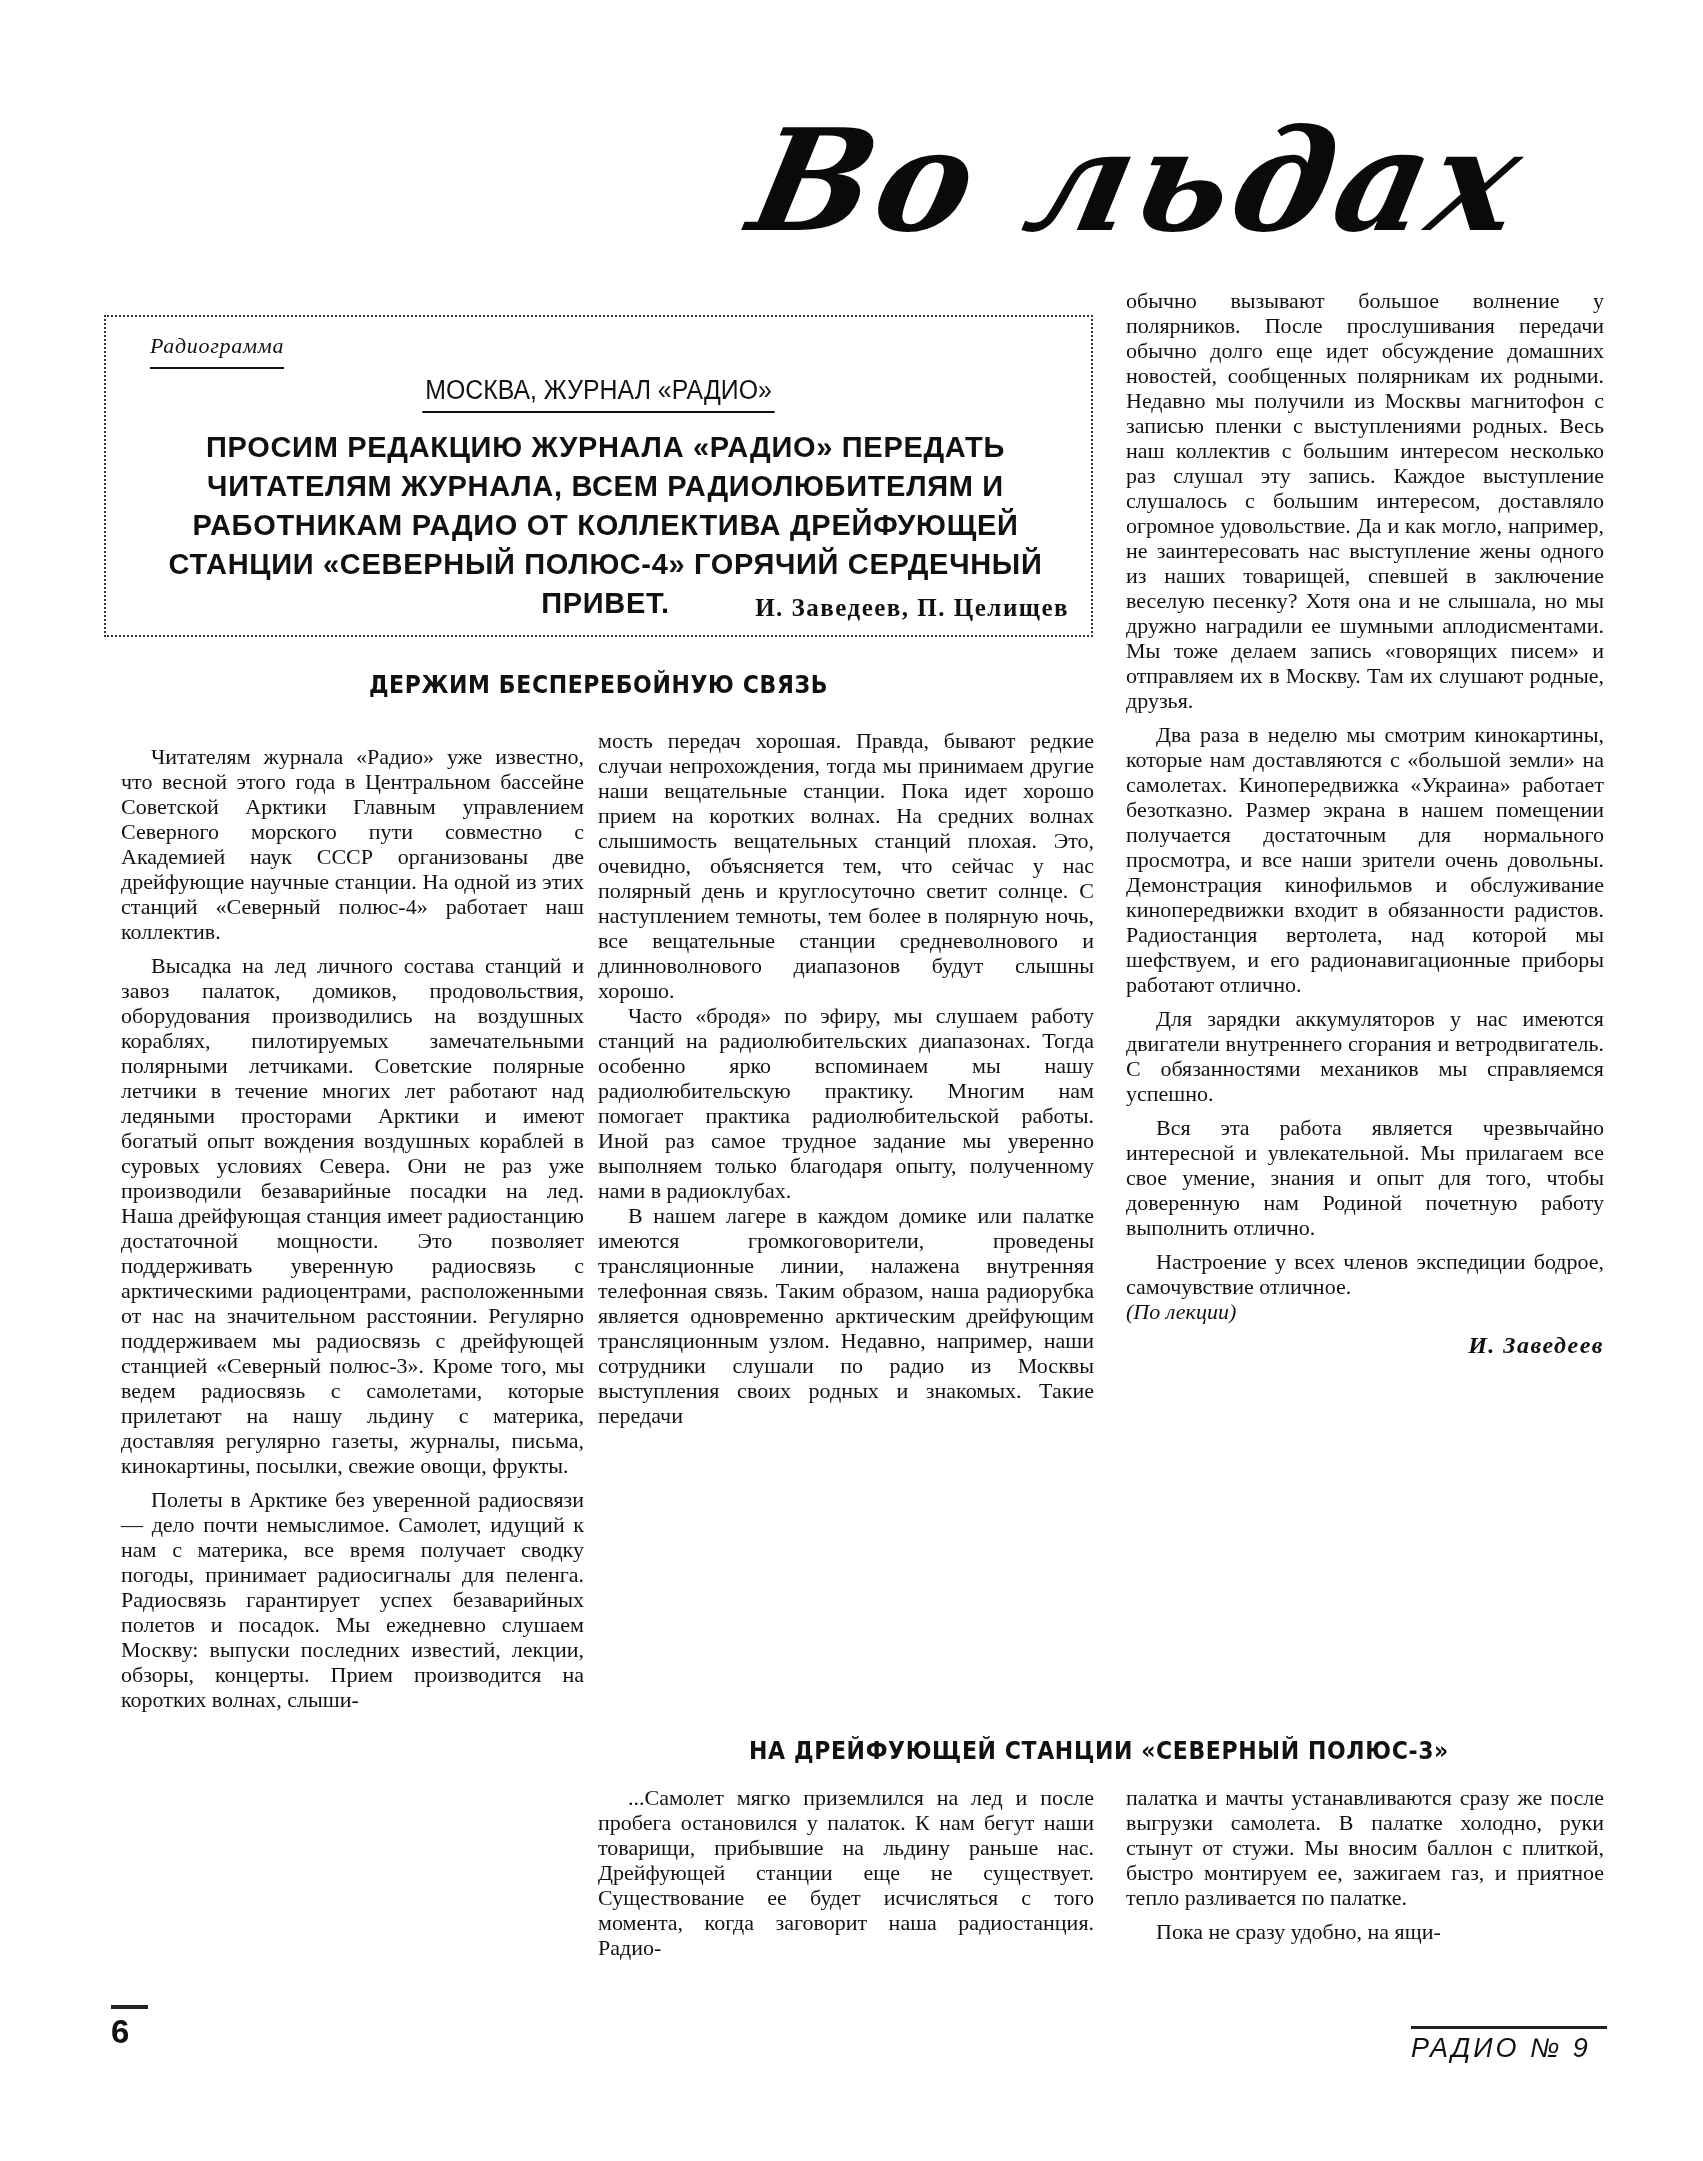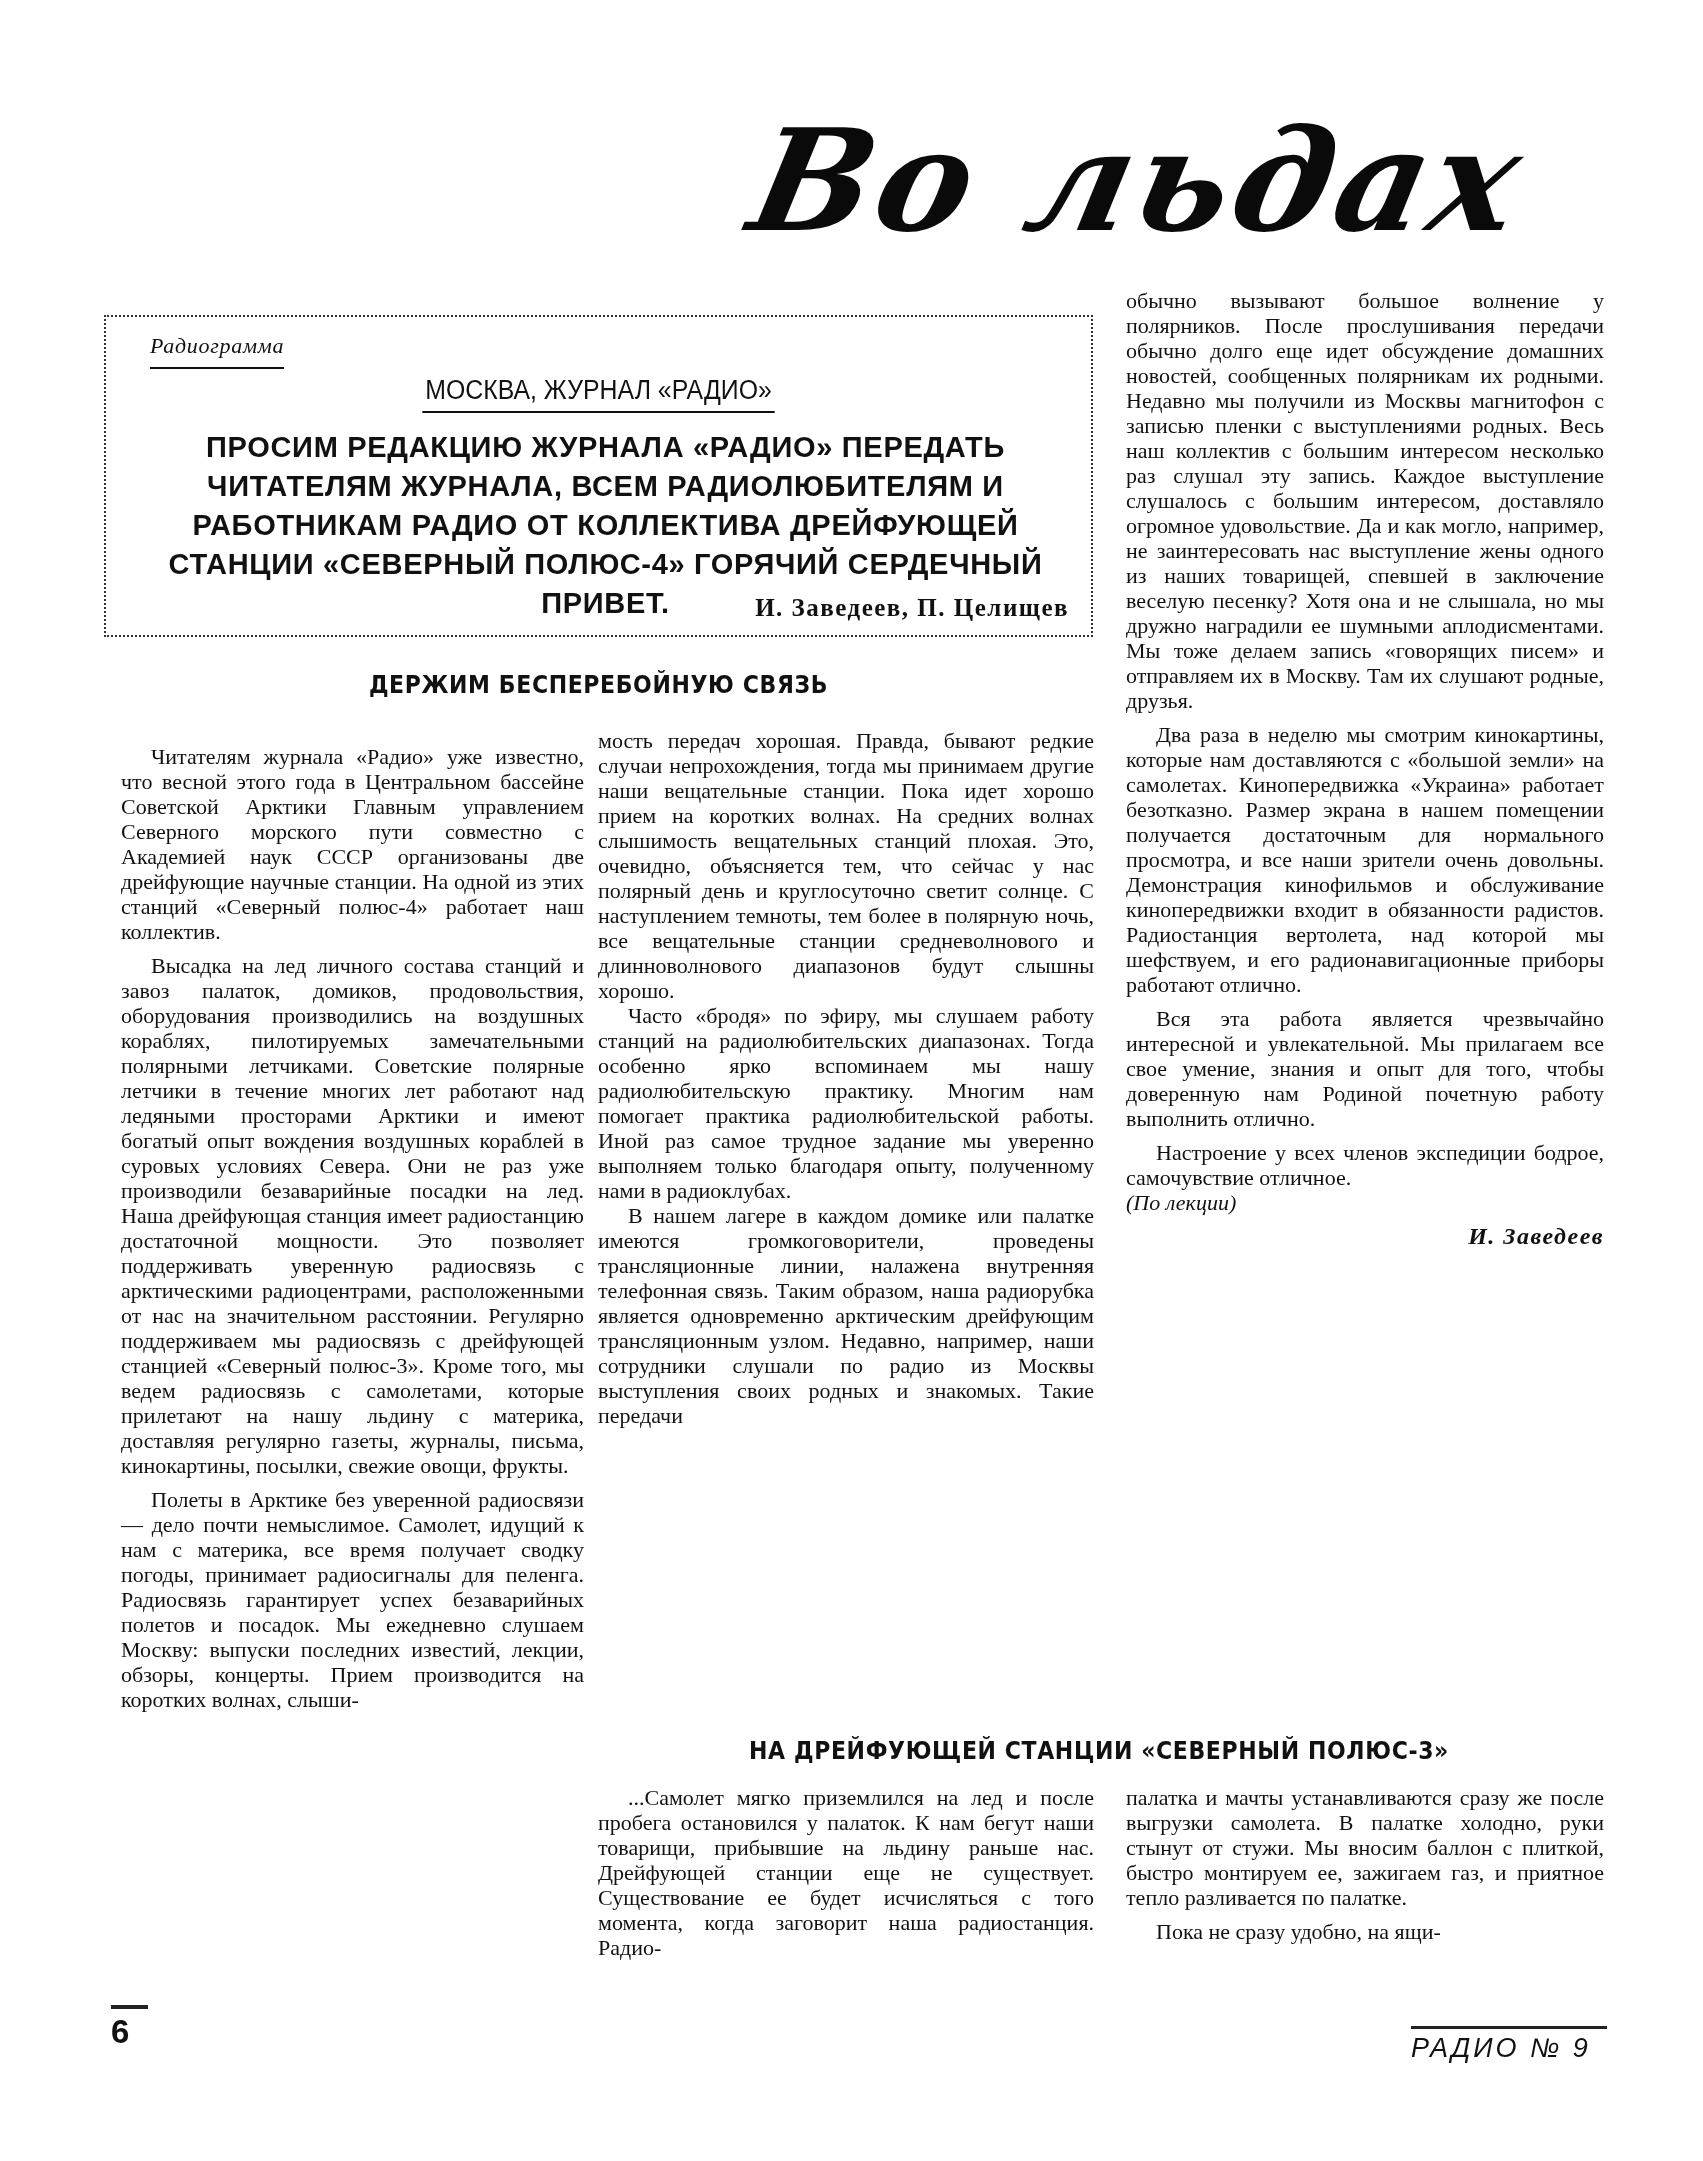--- a/index.html
+++ b/index.html
@@ -73,20 +73,21 @@
 
 <div class="abs col" style="left:598px; top:728px; width:496px;">
   <p class="noindent tight">мость передач хорошая. Правда, бывают редкие случаи непрохождения, тогда мы принимаем другие наши вещательные станции. Пока идет хорошо прием на коротких волнах. На средних волнах слышимость вещательных станций плохая. Это, очевидно, объясняется тем, что сейчас у нас полярный день и круглосуточно светит солнце. С наступлением темноты, тем более в полярную ночь, все вещательные станции средневолнового и длинноволнового диапазонов будут слышны хорошо.</p>
   <p class="tight">Часто «бродя» по эфиру, мы слушаем работу станций на радиолюбительских диапазонах. Тогда особенно ярко вспоминаем мы нашу радиолюбительскую практику. Многим нам помогает практика радиолюбительской работы. Иной раз самое трудное задание мы уверенно выполняем только благодаря опыту, полученному нами в радиоклубах.</p>
   <p class="tight">В нашем лагере в каждом домике или палатке имеются громкоговорители, проведены трансляционные линии, налажена внутренняя телефонная связь. Таким образом, наша радиорубка является одновременно арктическим дрейфующим трансляционным узлом. Недавно, например, наши сотрудники слушали по радио из Москвы выступления своих родных и знакомых. Такие передачи</p>
 </div>
 
 <div class="abs col" style="left:1126px; top:288px; width:478px;">
   <p class="noindent">обычно вызывают большое волнение у полярников. После прослушивания передачи обычно долго еще идет обсуждение домашних новостей, сообщенных полярникам их родными. Недавно мы получили из Москвы магнитофон с записью пленки с выступлениями родных. Весь наш коллектив с большим интересом несколько раз слушал эту запись. Каждое выступление слушалось с большим интересом, доставляло огромное удовольствие. Да и как могло, например, не заинтересовать нас выступление жены одного из наших товарищей, спевшей в заключение веселую песенку? Хотя она и не слышала, но мы дружно наградили ее шумными аплодисментами. Мы тоже делаем запись «говорящих писем» и отправляем их в Москву. Там их слушают родные, друзья.</p>
   <p>Два раза в неделю мы смотрим кинокартины, которые нам доставляются с «большой земли» на самолетах. Кинопередвижка «Украина» работает безотказно. Размер экрана в нашем помещении получается достаточным для нормального просмотра, и все наши зрители очень довольны. Демонстрация кинофильмов и обслуживание кинопередвижки входит в обязанности радистов. Радиостанция вертолета, над которой мы шефствуем, и его радионавигационные приборы работают отлично.</p>
+  <p>Для зарядки аккумуляторов у нас имеются двигатели внутреннего сгорания и ветродвигатель. С обязанностями механиков мы справляемся успешно.</p>
   <p>Вся эта работа является чрезвычайно интересной и увлекательной. Мы прилагаем все свое умение, знания и опыт для того, чтобы доверенную нам Родиной почетную работу выполнить отлично.</p>
   <p class="tight">Настроение у всех членов экспедиции бодрое, самочувствие отличное.</p>
   <p class="noindent italic">(По лекции)</p>
   <div class="signature">И. Заведеев</div>
 </div>
 
 <div class="abs heading" style="left:592px; top:1736px; width:1014px;">НА ДРЕЙФУЮЩЕЙ СТАНЦИИ «СЕВЕРНЫЙ ПОЛЮС-3»</div>
 
 <div class="abs col" style="left:598px; top:1785px; width:496px;">
   <p>...Самолет мягко приземлился на лед и после пробега остановился у палаток. К нам бегут наши товарищи, прибывшие на льдину раньше нас. Дрейфующей станции еще не существует. Существование ее будет исчисляться с того момента, когда заговорит наша радиостанция. Радио-</p>

